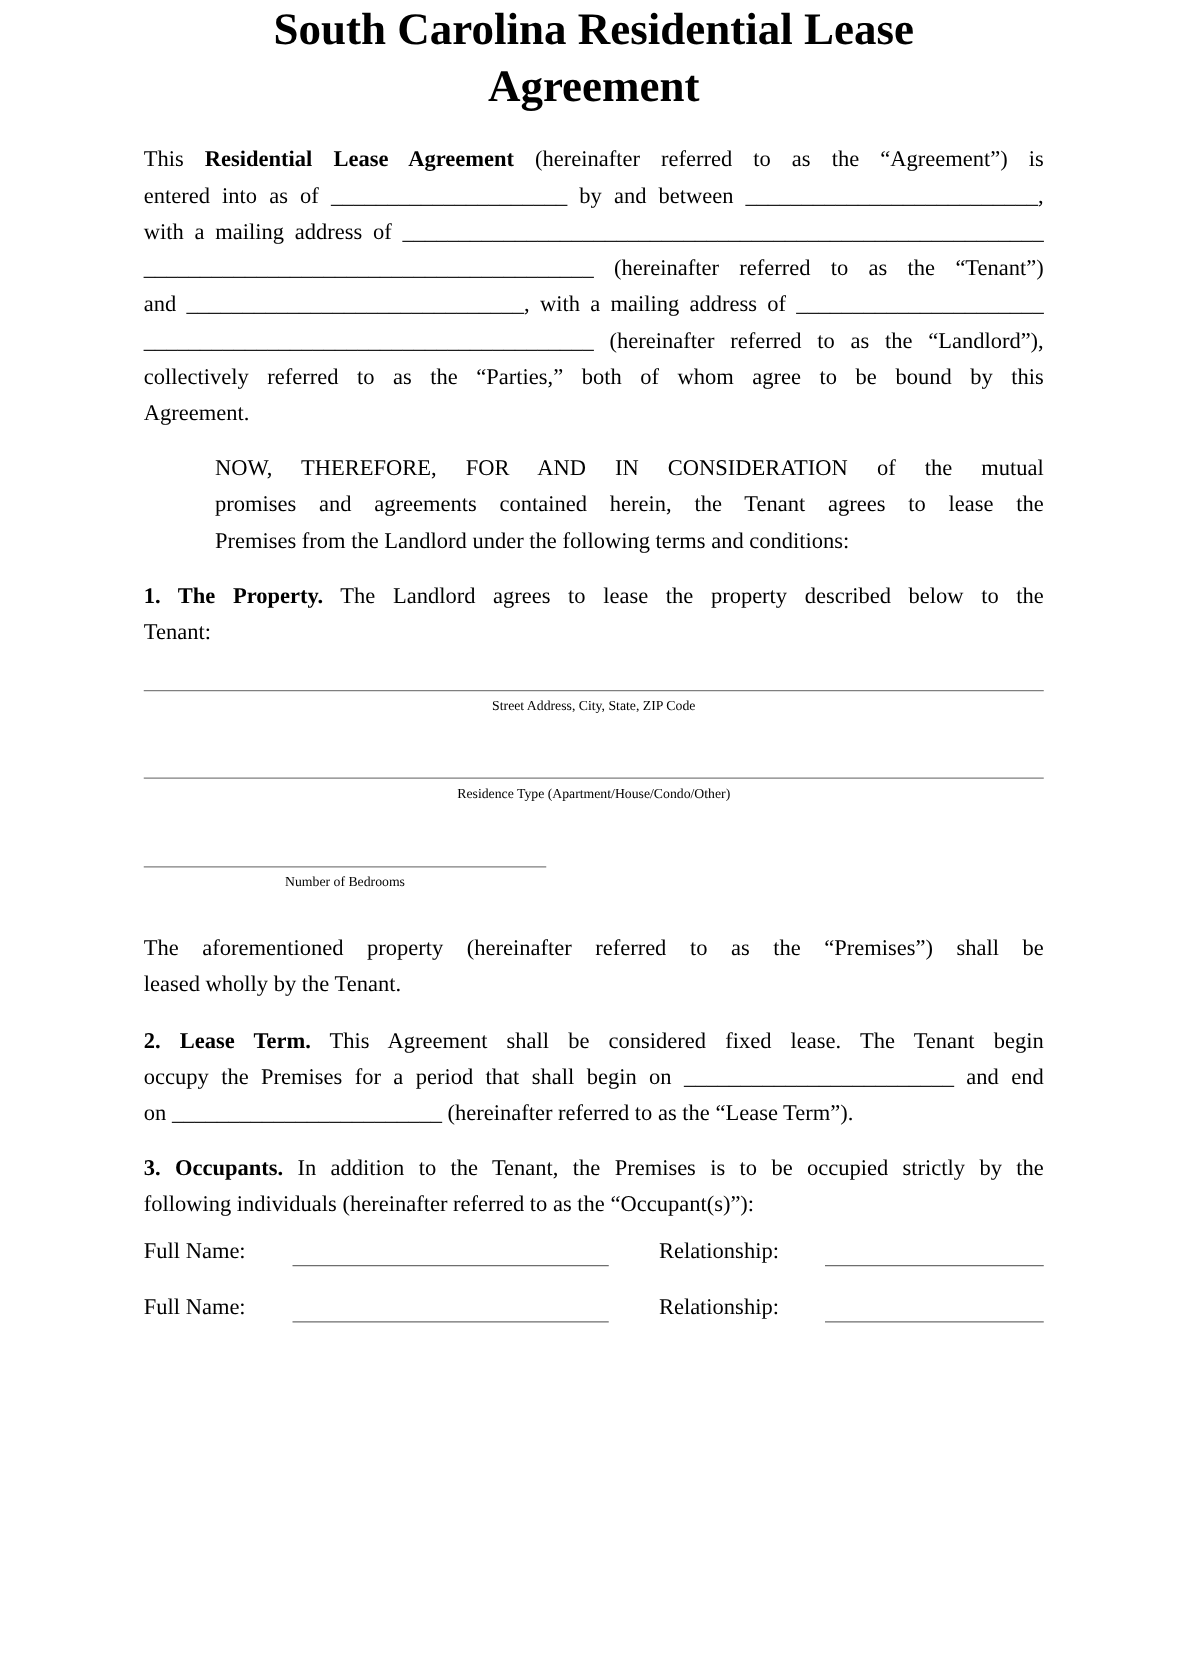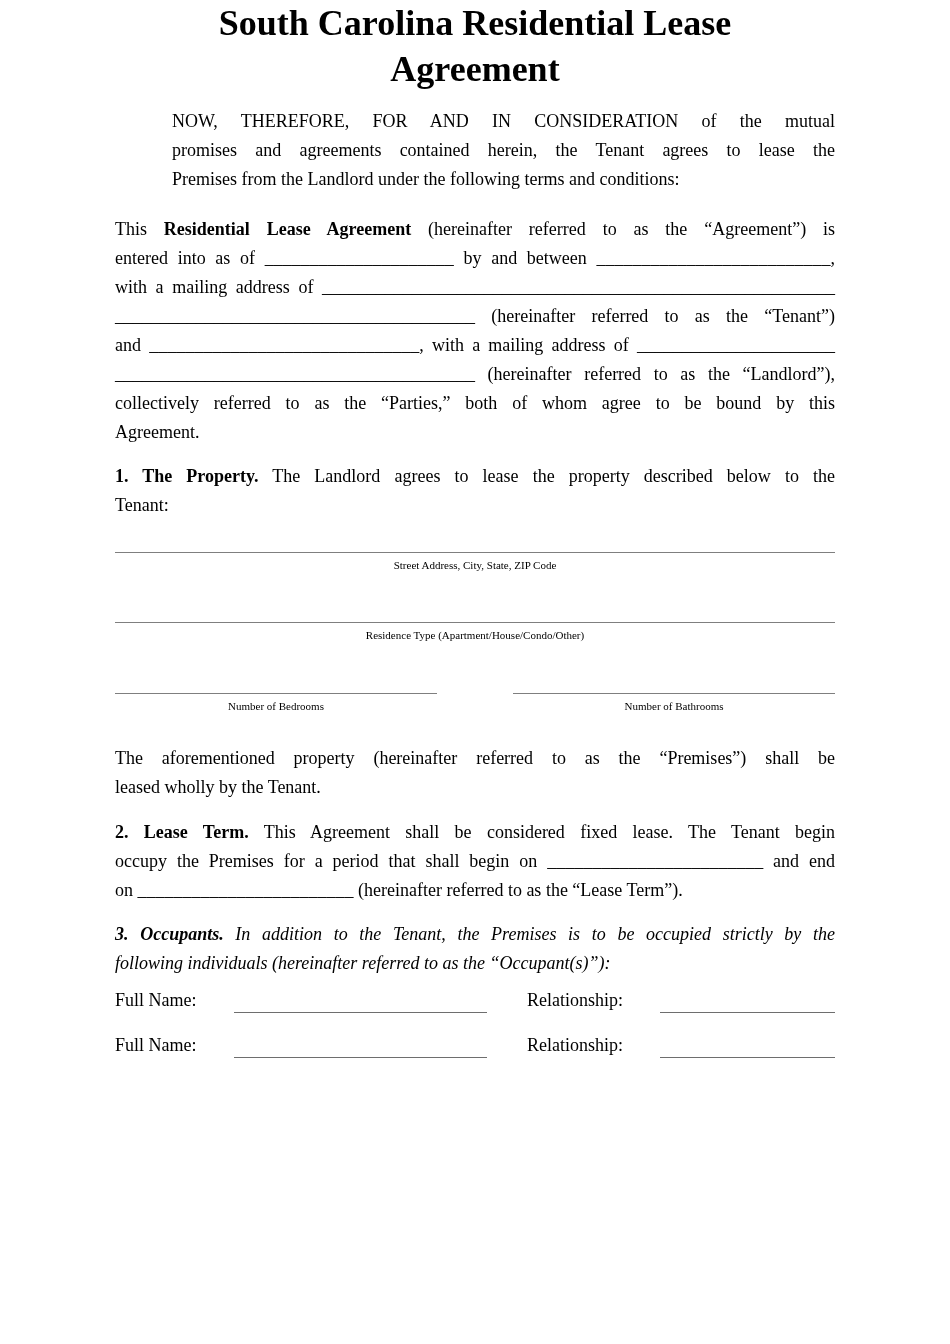--- a/index.html
+++ b/index.html
@@ -37,21 +37,21 @@
     text-align-last: justify;
   }
   .bold { font-weight: bold; }
   .indent { margin-left: 57px; }
 
   .m-intro    { margin-top: 21px; }
   .m-consid   { margin-top: 15px; }
   .m-sect1    { margin-top: 15px; }
   .m-premises { margin-top: 28px; }
   .m-sect2    { margin-top: 16px; }
-  .m-sect3    { margin-top: 15px; font-style: italic; }
+  .m-sect3    { margin-top: 15px; }
 
   .field { margin-top: 21px; }
   .field.first { margin-top: 6px; }
   .field.pairwrap {
     margin-top: 22px;
     display: flex;
     justify-content: space-between;
   }
   .field .col { width: 322px; }
   .field-line {
@@ -86,35 +86,35 @@
 </head>
 <body>
 
 <div class="doc">
 
   <h1 class="title">
     <div>South Carolina Residential Lease</div>
     <div>Agreement</div>
   </h1>
 
-  <div class="para indent m-consid">
-      <div class="line just"><span>NOW, THEREFORE, FOR AND IN CONSIDERATION of the mutual</span></div>
-      <div class="line just"><span>promises and agreements contained herein, the Tenant agrees to lease the</span></div>
-      <div class="line"><span>Premises from the Landlord under the following terms and conditions:</span></div>
-    </div>
-
   <div class="para m-intro">
       <div class="line just"><span>This </span><span class="bold">Residential Lease Agreement</span><span> (hereinafter referred to as the “Agreement”) is</span></div>
       <div class="line just"><span>entered into as of _____________________ by and between __________________________,</span></div>
       <div class="line just"><span>with a mailing address of _________________________________________________________</span></div>
       <div class="line just"><span>________________________________________ (hereinafter referred to as the “Tenant”)</span></div>
       <div class="line just"><span>and ______________________________, with a mailing address of ______________________</span></div>
       <div class="line just"><span>________________________________________ (hereinafter referred to as the “Landlord”),</span></div>
       <div class="line just"><span>collectively referred to as the “Parties,” both of whom agree to be bound by this</span></div>
       <div class="line"><span>Agreement.</span></div>
+    </div>
+
+  <div class="para indent m-consid">
+      <div class="line just"><span>NOW, THEREFORE, FOR AND IN CONSIDERATION of the mutual</span></div>
+      <div class="line just"><span>promises and agreements contained herein, the Tenant agrees to lease the</span></div>
+      <div class="line"><span>Premises from the Landlord under the following terms and conditions:</span></div>
     </div>
 
   <div class="para m-sect1">
       <div class="line just"><span class="bold">1. The Property.</span><span> The Landlord agrees to lease the property described below to the</span></div>
       <div class="line"><span>Tenant:</span></div>
     </div>
 
   <div class="field first">
     <div class="field-line"></div>
     <div class="field-caption">Street Address, City, State, ZIP Code</div>
@@ -122,24 +122,20 @@
 
   <div class="field">
     <div class="field-line"></div>
     <div class="field-caption">Residence Type (Apartment/House/Condo/Other)</div>
   </div>
 
   <div class="field pairwrap">
     <div class="col">
       <div class="field-line"></div>
       <div class="field-caption">Number of Bedrooms</div>
-    </div>
-    <div class="col">
-      <div class="field-line"></div>
-      <div class="field-caption">Number of Bathrooms</div>
     </div>
   </div>
 
   <div class="para m-premises">
       <div class="line just"><span>The aforementioned property (hereinafter referred to as the “Premises”) shall be</span></div>
       <div class="line"><span>leased wholly by the Tenant.</span></div>
     </div>
 
   <div class="para m-sect2">
       <div class="line just"><span class="bold">2. Lease Term.</span><span> This Agreement shall be considered fixed lease. The Tenant begin</span></div>

